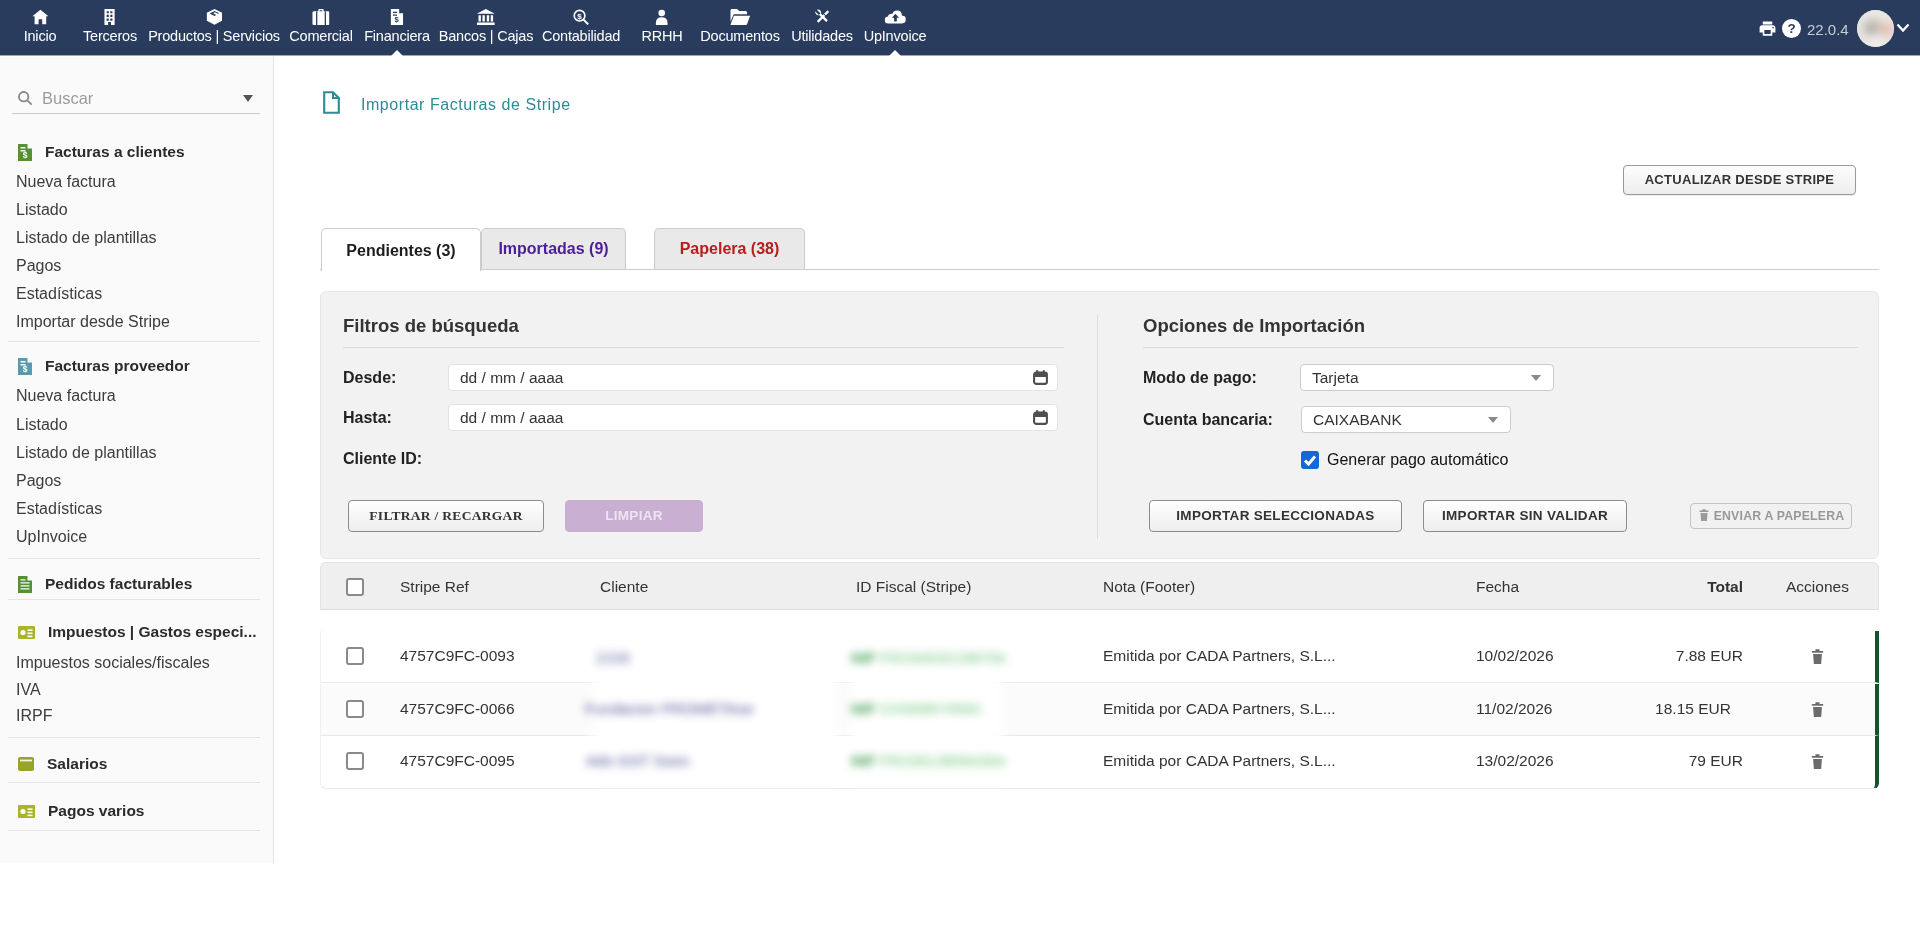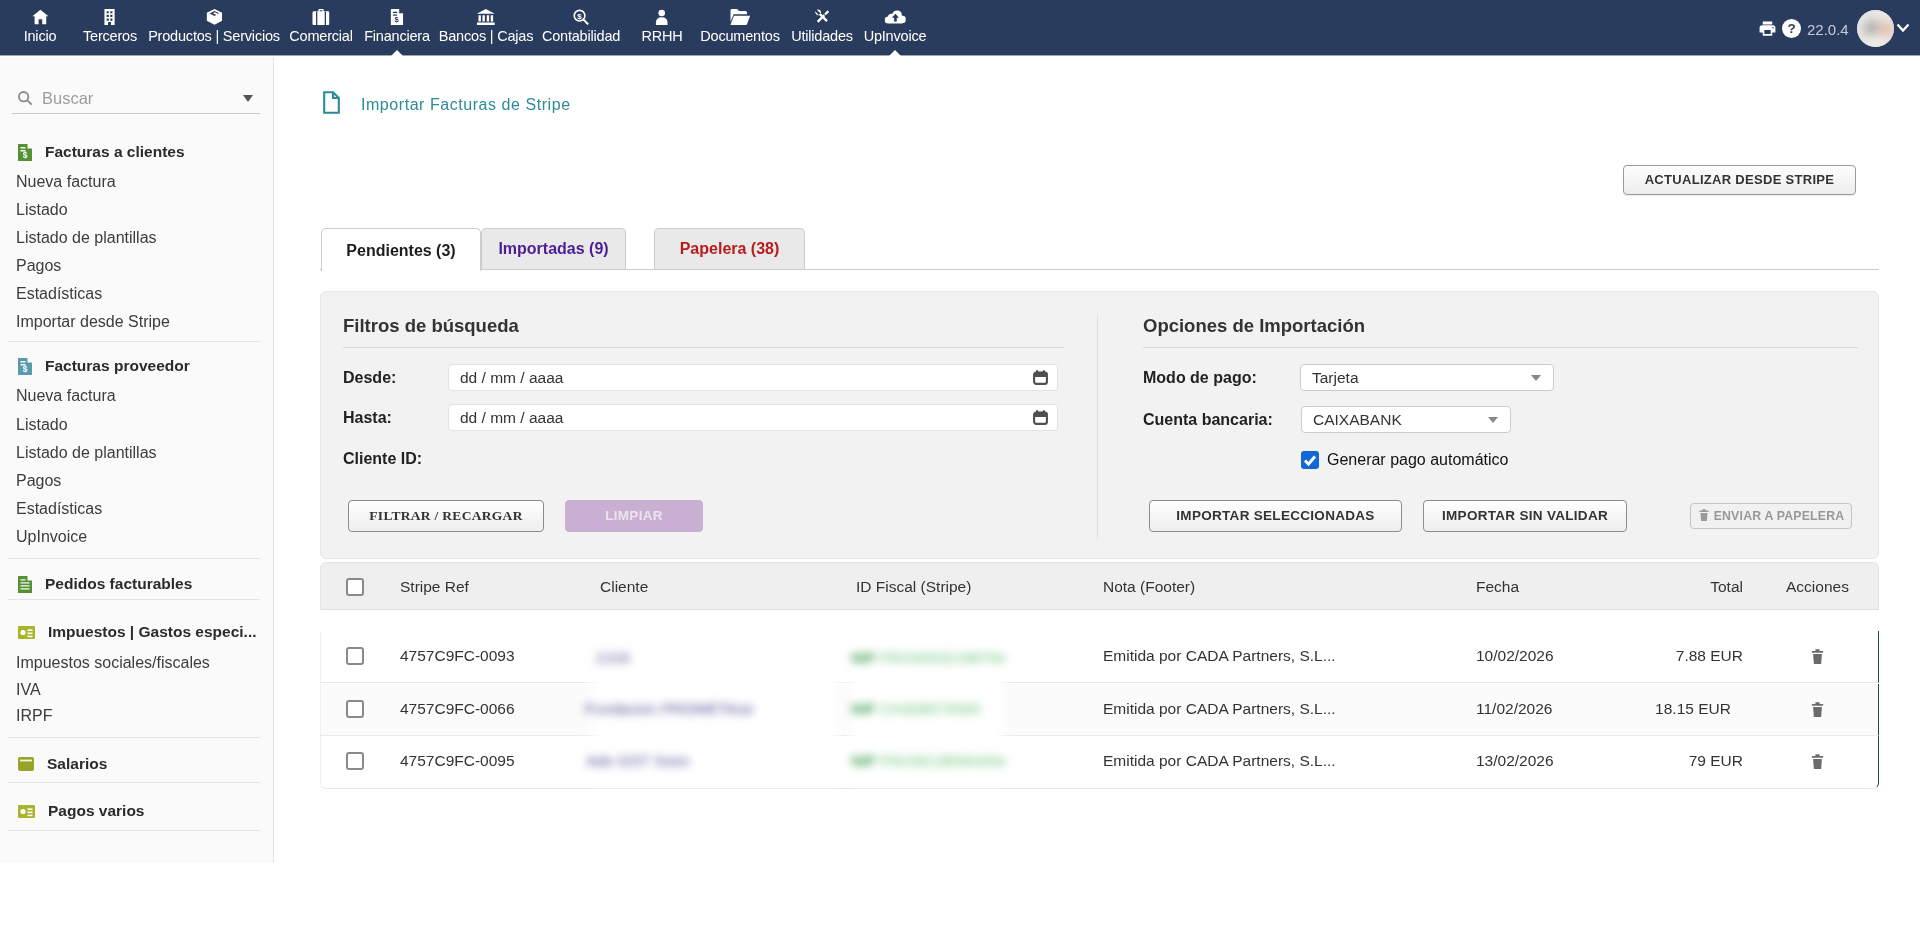--- a/index.html
+++ b/index.html
@@ -55,21 +55,21 @@
 .calic { position:absolute; right:9px; top:5px; }
 .selcar { position:absolute; width:0; height:0; border-left:5px solid transparent; border-right:5px solid transparent; border-top:6px solid #888; }
 .btn { position:absolute; height:32px; background:linear-gradient(#fefefe,#eee); border:1px solid #8c8c8c; border-radius:4px; font-weight:bold; font-size:13.5px; color:#333; text-align:center; letter-spacing:0.3px; }
 #vdiv { position:absolute; left:1097px; top:315px; height:224px; border-left:1px solid #ddd; }
 #chk { position:absolute; left:1301px; top:451px; width:18px; height:18px; background:#1368d8; border-radius:3px; }
 #chklb { position:absolute; left:1327px; top:451px; font-size:16px; color:#111; }
 #btn-pap { position:absolute; left:1690px; top:503px; width:162px; height:26px; background:#f1f1f1; border:1px solid #c4c4c4; border-radius:4px; font-weight:bold; font-size:12.3px; color:#989898; text-align:center; line-height:24px; letter-spacing:0.2px; }
 
 
 #thead { position:absolute; left:320px; top:562px; width:1559px; height:48px; background:#efefef; border:1px solid #e3e3e3; border-bottom:1px solid #ddd; border-radius:6px 6px 0 0; }
-.trow { position:absolute; left:320px; width:1559px; height:52px; background:#fff; border-bottom:1px solid #e9e9e9; border-left:1px solid #f0f0f0; border-right:1px solid #14532d; }
+.trow { position:absolute; left:320px; width:1559px; height:52px; background:#fff; border-bottom:1px solid #e9e9e9; border-left:1px solid #f0f0f0; border-right:4px solid #14532d; }
 .hcell { position:absolute; top:15px; font-size:15.5px; color:#333; }
 .cell { position:absolute; top:16px; font-size:15.5px; color:#333; }
 .cb { position:absolute; width:18px; height:18px; border:2px solid #8a8a8a; border-radius:3px; background:#fff; }
 .blurband { position:absolute; background:#fff; filter:blur(6px); }
 .blurtx { position:absolute; filter:blur(4px); font-size:15.5px; white-space:nowrap; }
 .trash { position:absolute; left:1489px; top:17px; }
 </style>
 </head>
 <body>
 <div id="page">
@@ -310,21 +310,21 @@
         <path d="M2 3.1 h12 v1.9 h-12 z M3.3 6.2 h9.4 l-0.8 10.8 h-7.8 z M5.8 1.2 h4.4 v1.9 h-4.4 z"></path>
       </svg>ENVIAR A PAPELERA</div>
 
 <div id="thead">
   <div class="cb" style="left:25px; top:15px;"></div>
   <div class="hcell" style="left:79px;">Stripe Ref</div>
   <div class="hcell" style="left:279px;">Cliente</div>
   <div class="hcell" style="left:535px;">ID Fiscal (Stripe)</div>
   <div class="hcell" style="left:782px;">Nota (Footer)</div>
   <div class="hcell" style="left:1155px;">Fecha</div>
-  <div class="hcell" style="left:1322px; width:100px; text-align:right;">Total</div>
+  <div class="hcell" style="left:1322px; width:100px; text-align:right;font-weight:bold;">Total</div>
   <div class="hcell" style="left:1465px;">Acciones</div>
 </div>
 
 <div class="trow" style="top:631px;">
   <div class="cb" style="left:25px; top:16px;"></div>
   <div class="cell" style="left:79px;">4757C9FC-0093</div>
   <div class="cell" style="left:782px;">Emitida por CADA Partners, S.L...</div>
   <div class="cell" style="left:1155px;">10/02/2026</div>
   <div class="cell" style="left:1322px; width:100px; text-align:right;">7.88 EUR</div>
   <svg class="trash" width="15" height="17" viewBox="0 0 16 18" fill="#6b6b6b">

